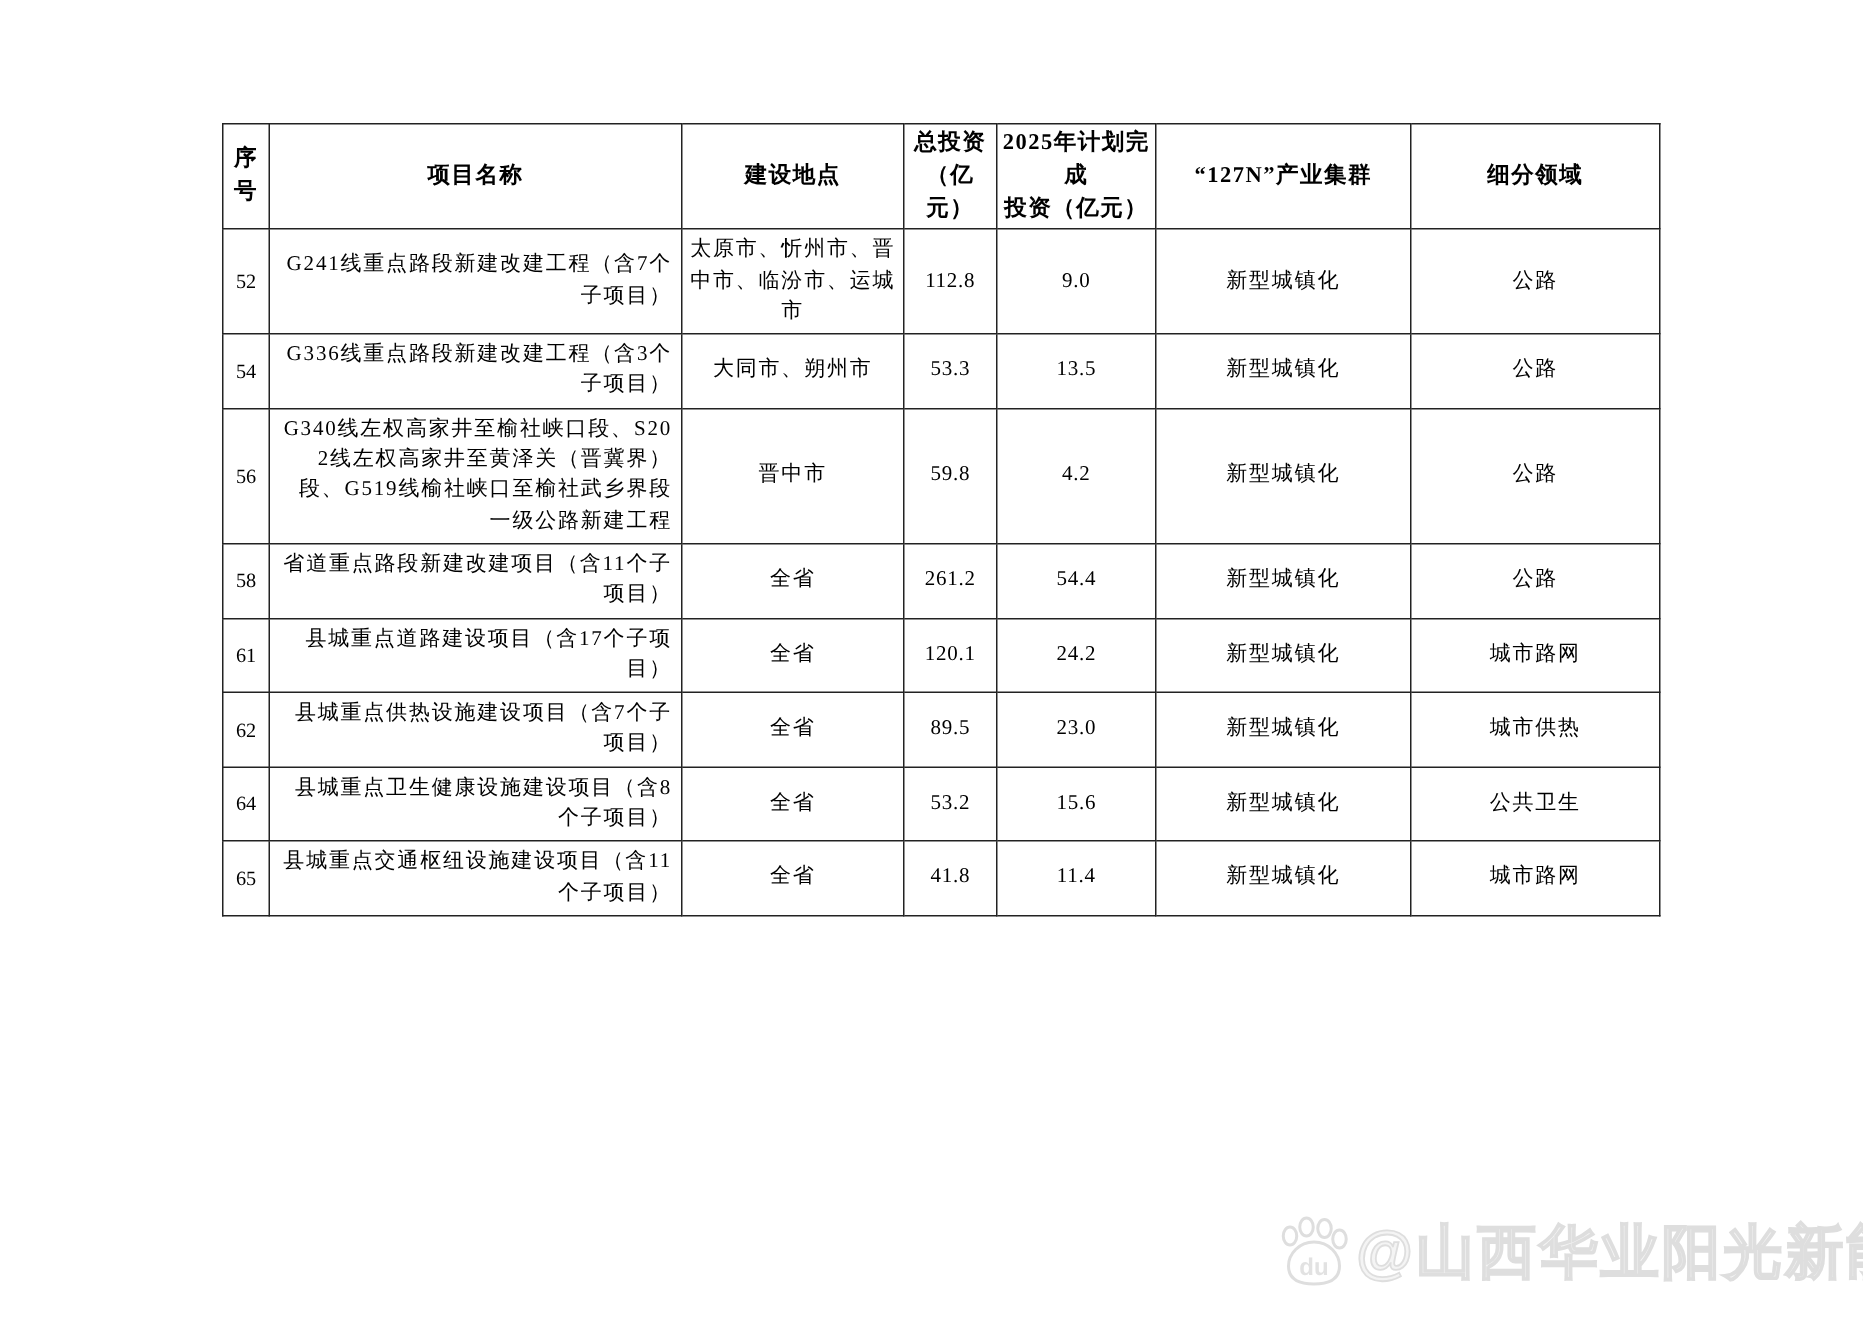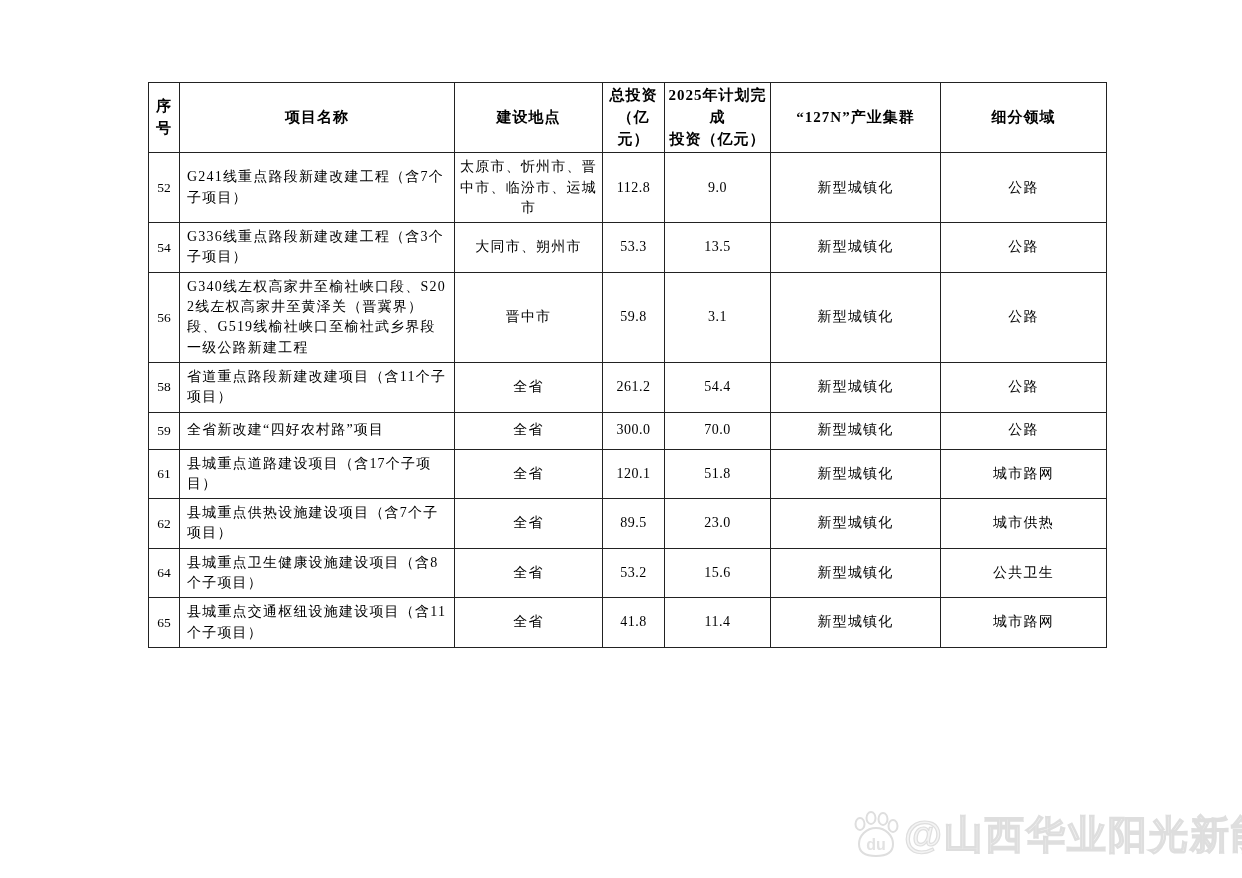--- a/index.html
+++ b/index.html
@@ -35,21 +35,21 @@
   thead tr { height: 49px; }
   thead th {
     font-weight: bold;
     font-size: 15px;
     white-space: pre-line;
     letter-spacing: 1px;
     padding: 2px 2px;
   }
   tbody tr { height: 37px; }
   td.col-name {
-    text-align: left;
+    text-align: right;
     padding-left: 7px;
     padding-right: 6px;
   }
   td.col-seq { font-size: 13.5px; letter-spacing: 0; }
   td.col-total, td.col-plan2025 { letter-spacing: 0.5px; }
   .watermark {
     position: absolute;
     left: 850px;
     top: 804px;
     height: 62px;
@@ -114,48 +114,39 @@
           <td class="col-total">53.3</td>
           <td class="col-plan2025">13.5</td>
           <td class="col-cluster">新型城镇化</td>
           <td class="col-field">公路</td>
         </tr>
         <tr>
           <td class="col-seq">56</td>
           <td class="col-name">G340线左权高家井至榆社峡口段、S202线左权高家井至黄泽关（晋冀界）段、G519线榆社峡口至榆社武乡界段一级公路新建工程</td>
           <td class="col-location">晋中市</td>
           <td class="col-total">59.8</td>
-          <td class="col-plan2025">3.1</td>
+          <td class="col-plan2025">4.2</td>
           <td class="col-cluster">新型城镇化</td>
           <td class="col-field">公路</td>
         </tr>
         <tr>
           <td class="col-seq">58</td>
           <td class="col-name">省道重点路段新建改建项目（含11个子项目）</td>
           <td class="col-location">全省</td>
           <td class="col-total">261.2</td>
           <td class="col-plan2025">54.4</td>
           <td class="col-cluster">新型城镇化</td>
           <td class="col-field">公路</td>
         </tr>
         <tr>
-          <td class="col-seq">59</td>
-          <td class="col-name">全省新改建“四好农村路”项目</td>
-          <td class="col-location">全省</td>
-          <td class="col-total">300.0</td>
-          <td class="col-plan2025">70.0</td>
-          <td class="col-cluster">新型城镇化</td>
-          <td class="col-field">公路</td>
-        </tr>
-        <tr>
           <td class="col-seq">61</td>
           <td class="col-name">县城重点道路建设项目（含17个子项目）</td>
           <td class="col-location">全省</td>
           <td class="col-total">120.1</td>
-          <td class="col-plan2025">51.8</td>
+          <td class="col-plan2025">24.2</td>
           <td class="col-cluster">新型城镇化</td>
           <td class="col-field">城市路网</td>
         </tr>
         <tr>
           <td class="col-seq">62</td>
           <td class="col-name">县城重点供热设施建设项目（含7个子项目）</td>
           <td class="col-location">全省</td>
           <td class="col-total">89.5</td>
           <td class="col-plan2025">23.0</td>
           <td class="col-cluster">新型城镇化</td>

